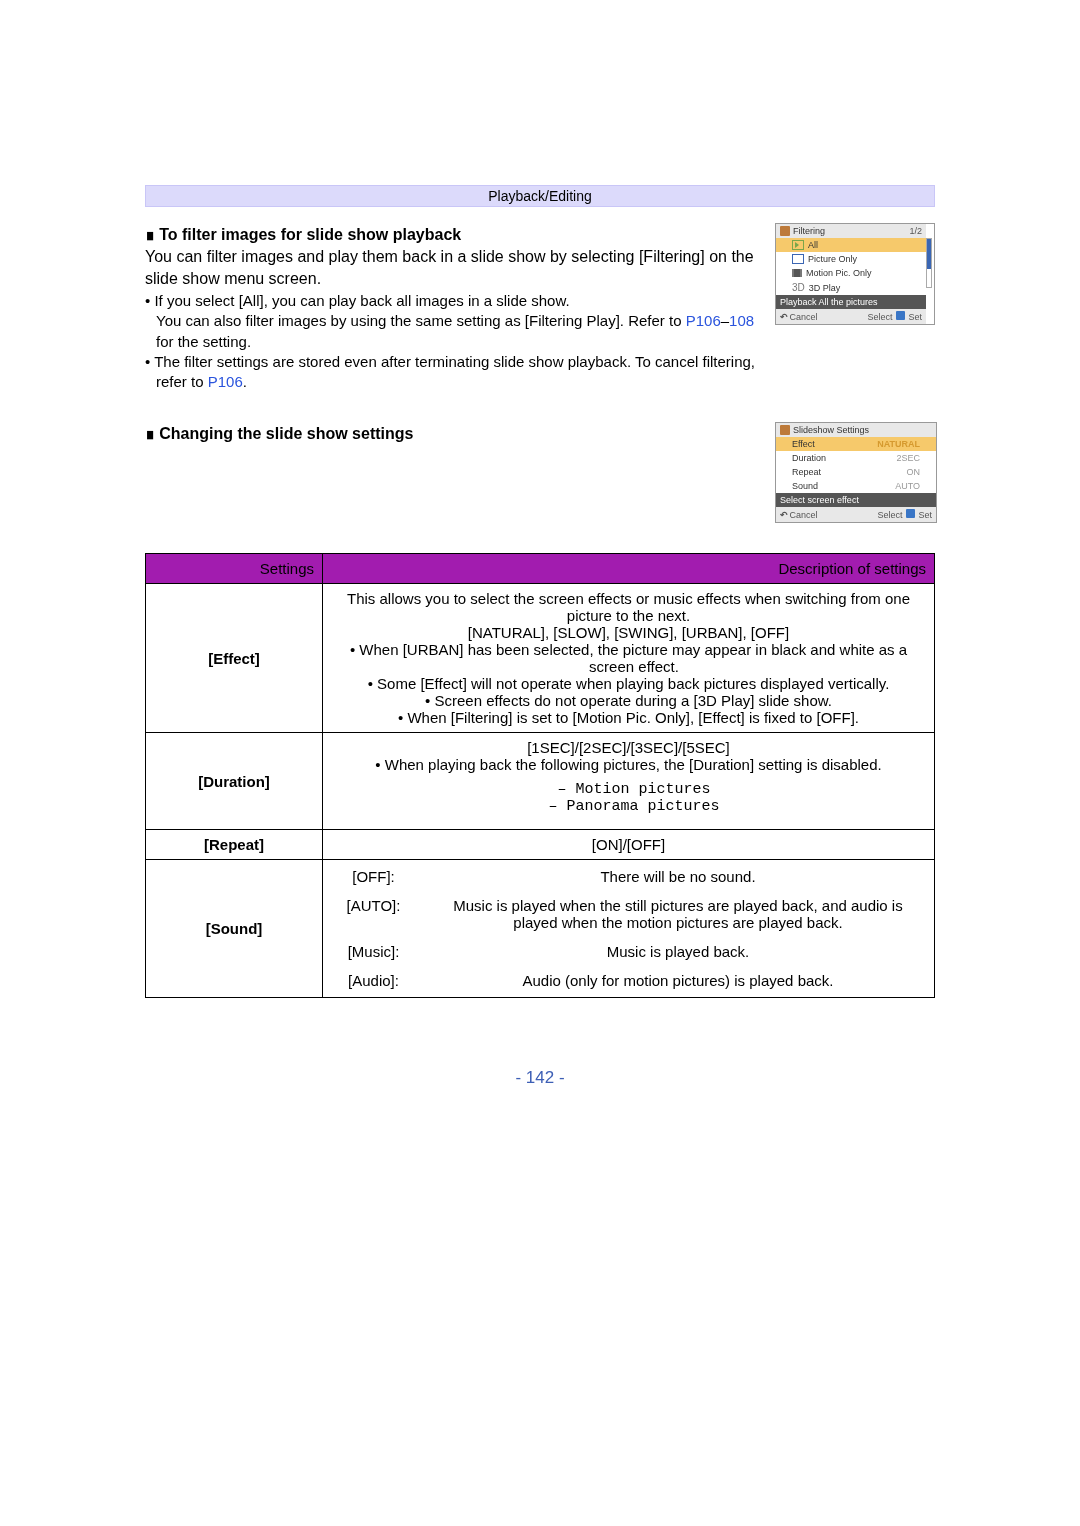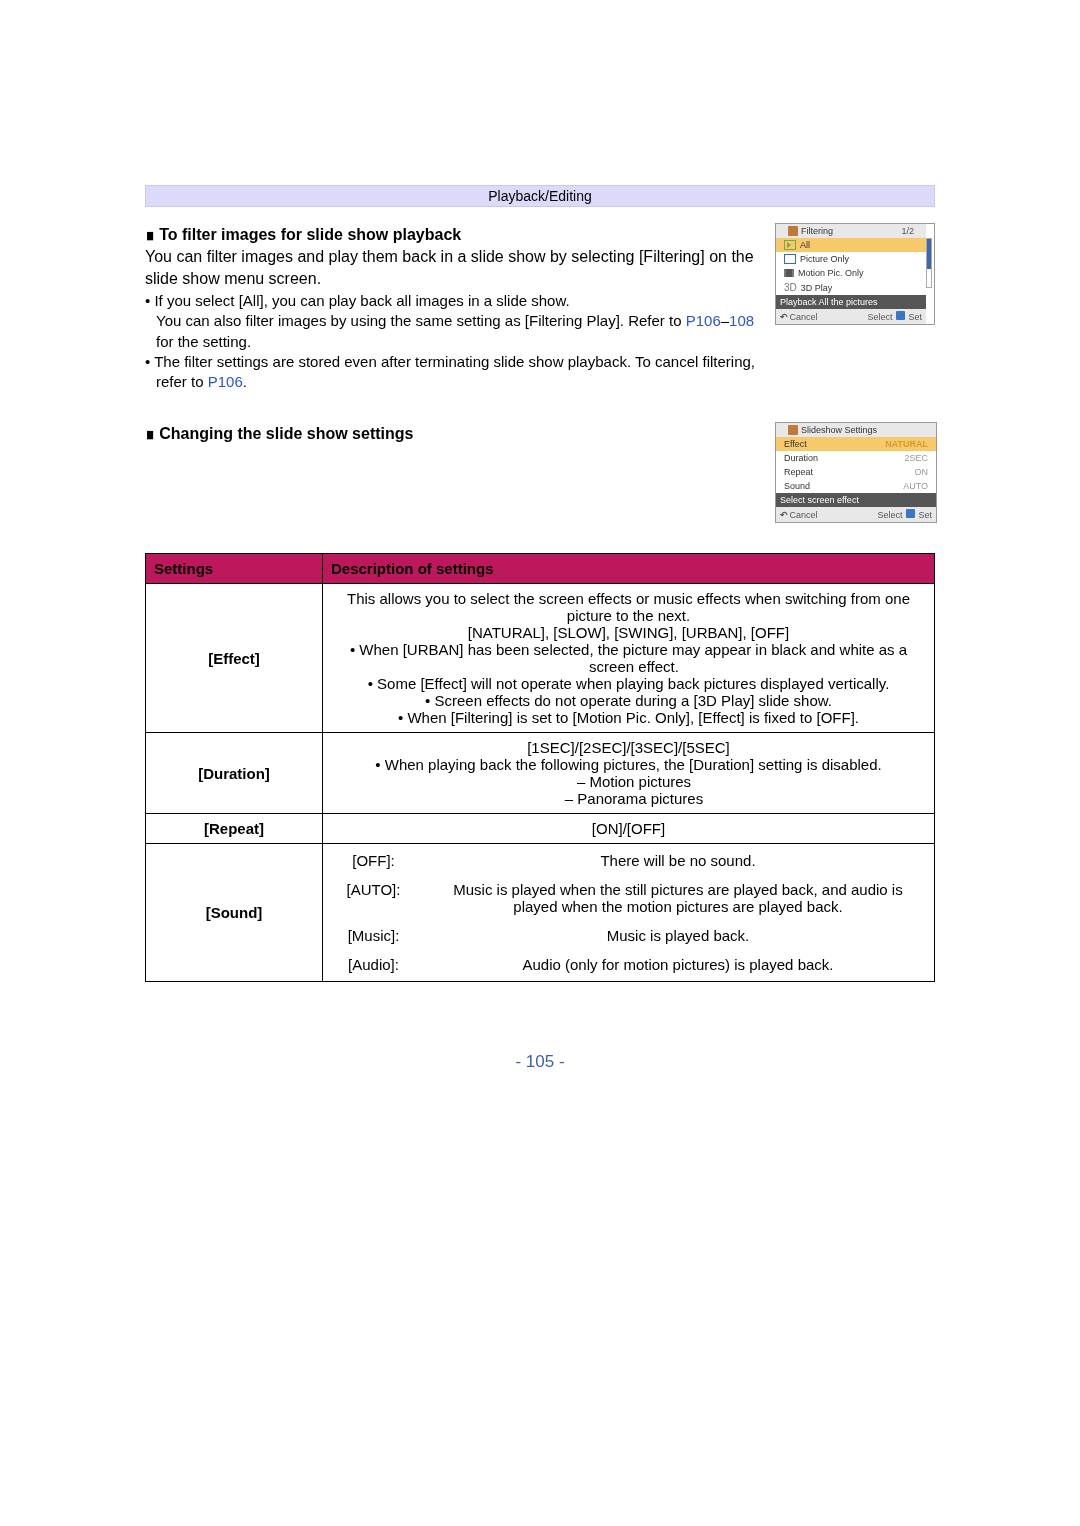--- a/index.html
+++ b/index.html
@@ -62,33 +62,33 @@
   
   .cam {
     width: 160px;
     border: 1px solid #999;
     font-size: 9px;
     font-family: Arial, sans-serif;
     color: #333;
   }
   .cam-title {
     background: #e8e8e8;
-    padding: 2px 12px;
+    padding: 2px 4px;
     display: flex;
     align-items: center;
     justify-content: space-between;
   }
   .cam-title .lbl { display: flex; align-items: center; gap: 3px; }
   .cam-title .pg { color: #555; }
   .cam .icon-sq {
     display: inline-block; width: 10px; height: 10px; background: #bd7a3a;
     border-radius: 1px; position: relative;
   }
   .cam-row {
-    padding: 2px 8px;
+    padding: 2px 16px;
     display: flex;
     align-items: center;
     gap: 4px;
     justify-content: space-between;
     background: #fff;
   }
   .cam-row .left-g { display: flex; align-items: center; gap: 4px; }
   .cam-row.sel { background: #f6c96b; }
   .cam-row .val { color: #d69a2f; font-weight: bold; }
   .cam .i-all { width: 10px; height: 8px; border: 1px solid #7aa64a; display: inline-block; position: relative; }
@@ -121,23 +121,23 @@
     font-size: 15px;
     margin-top: 30px;
   }
   table.settings th, table.settings td {
     border: 1px solid #000;
     padding: 6px 8px;
     vertical-align: middle;
     text-align: center;
   }
   table.settings th {
-    background: #be185d;
-    font-weight: bold;
-    text-align: left;
+    background: #a21caf;
+    font-weight: normal;
+    text-align: right;
   }
   .desc-list { margin:0; padding:0; }
   .desc-list li { list-style:none; padding-left:11px; text-indent:-11px; }
   .desc-list li::before { content:"• "; }
   .desc-sub { padding-left: 22px; text-indent:-11px; list-style:none;}
   .desc-sub::before { content: "– "; }
   .sound-grid {
     display: grid;
     grid-template-columns: 85px 1fr;
     row-gap: 12px;
@@ -286,21 +286,21 @@
           </ul>
         </td>
       </tr>
       <tr>
         <td><b>[Duration]</b></td>
         <td>
           <div>[1SEC]/[2SEC]/[3SEC]/[5SEC]</div>
           <ul class="desc-list">
             <li>When playing back the following pictures, the [Duration] setting is disabled.</li>
           </ul>
-          <ul style="margin:0;padding:0;">
+          <ul style="margin:8px;padding:0;font-family:Liberation Mono, monospace;">
             <li class="desc-sub">Motion pictures</li>
             <li class="desc-sub">Panorama pictures</li>
           </ul>
         </td>
       </tr>
       <tr>
         <td><b>[Repeat]</b></td>
         <td>[ON]/[OFF]</td>
       </tr>
       <tr>
@@ -314,14 +314,14 @@
             <div>[Music]:</div>
             <div>Music is played back.</div>
             <div>[Audio]:</div>
             <div>Audio (only for motion pictures) is played back.</div>
           </div>
         </td>
       </tr>
     </tbody>
   </table>
 
-  <div class="page-num">- 105 -</div>
+  <div class="page-num">- 142 -</div>
 </div>
 
 </body></html>

